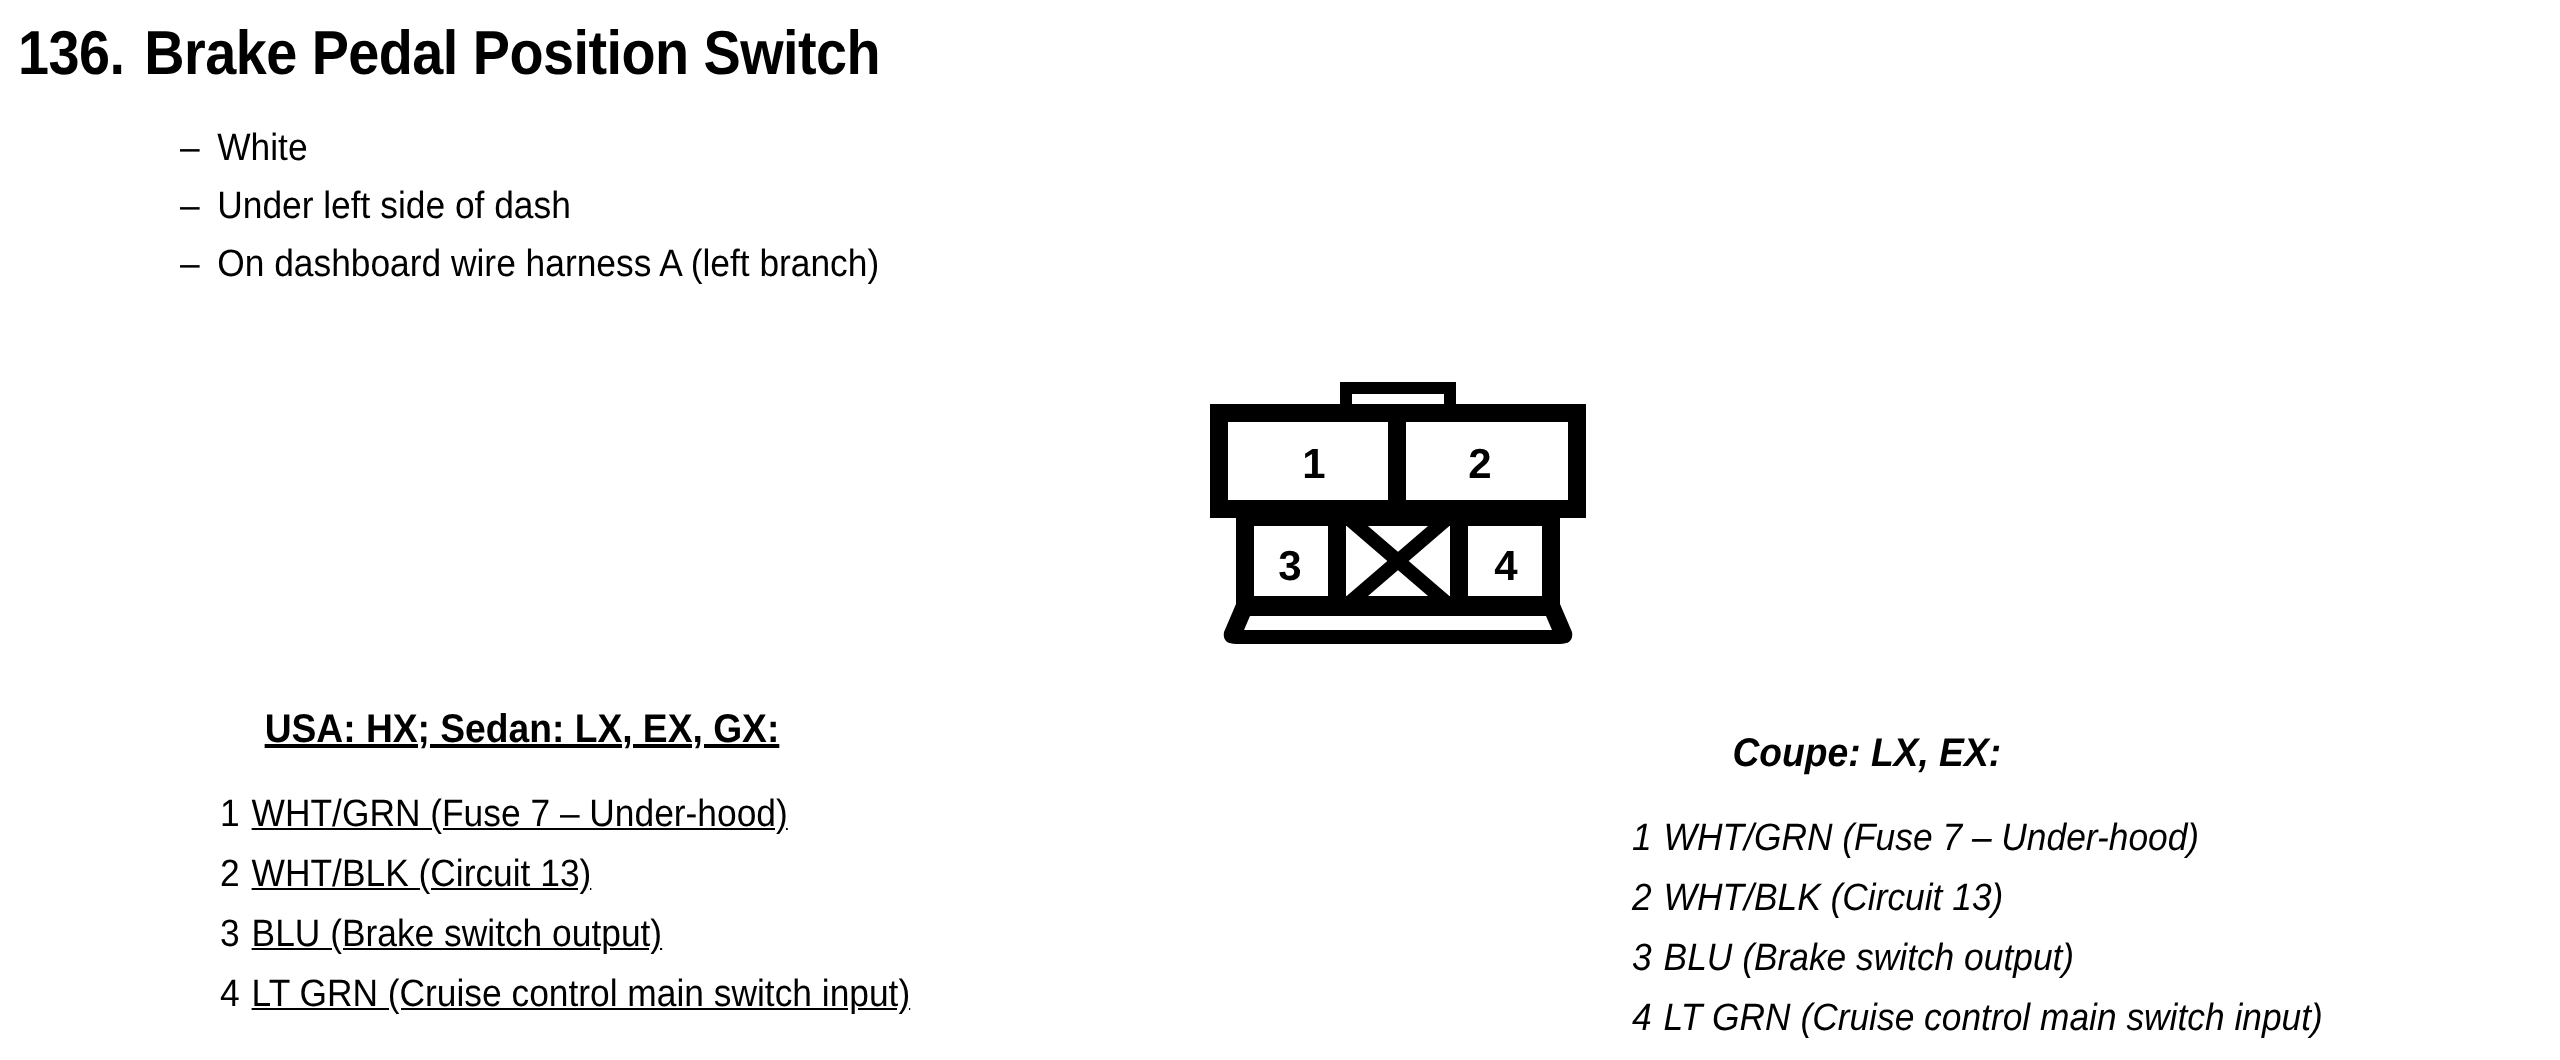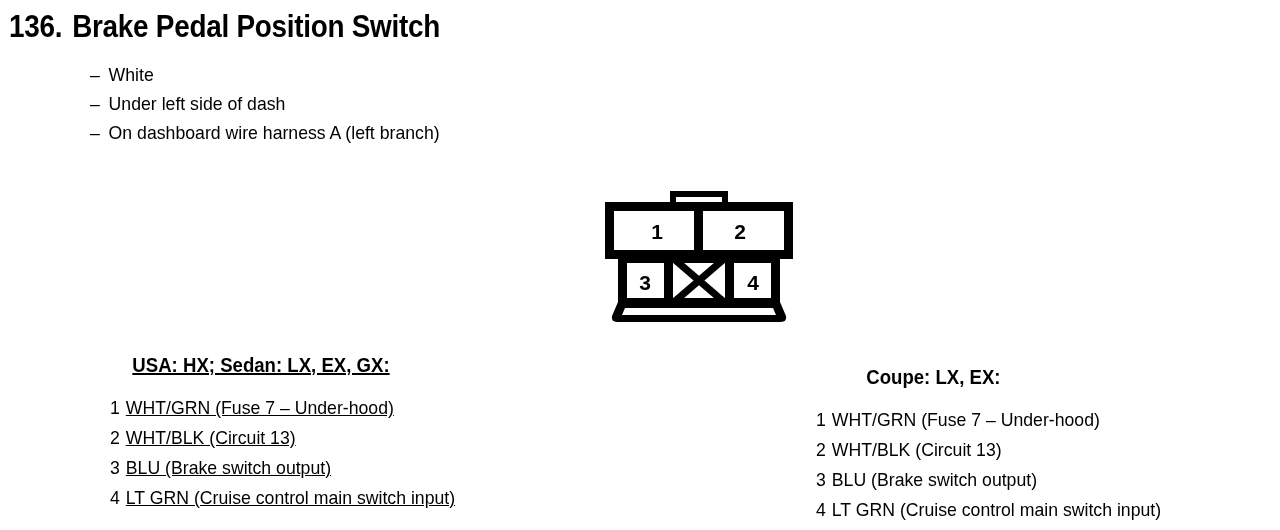--- a/index.html
+++ b/index.html
@@ -60,21 +60,21 @@
     height: 140px;
   }
   #connector svg { display: block; }
 
   
   .pin-col {
     position: absolute;
     font-size: 19px;
   }
   #col-left  { left: 110px; top: 352px; text-decoration: underline; }
-  #col-right { left: 816px; top: 364px; }
+  #col-right { left: 816px; top: 364px; font-style: italic; }
 
   .col-heading {
     font-size: 20px;
     font-weight: bold;
     white-space: nowrap;
     transform: scaleX(0.93);
     transform-origin: left top;
     line-height: 26px;
     margin-bottom: 15px;
   }

